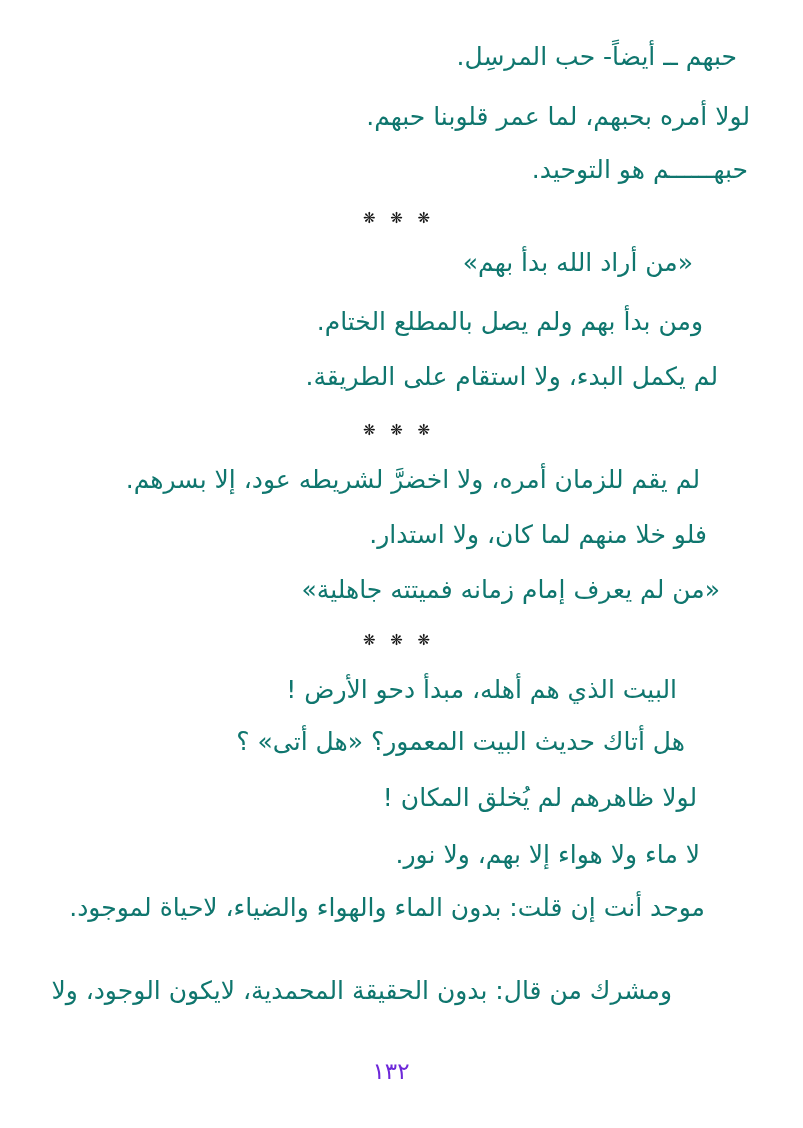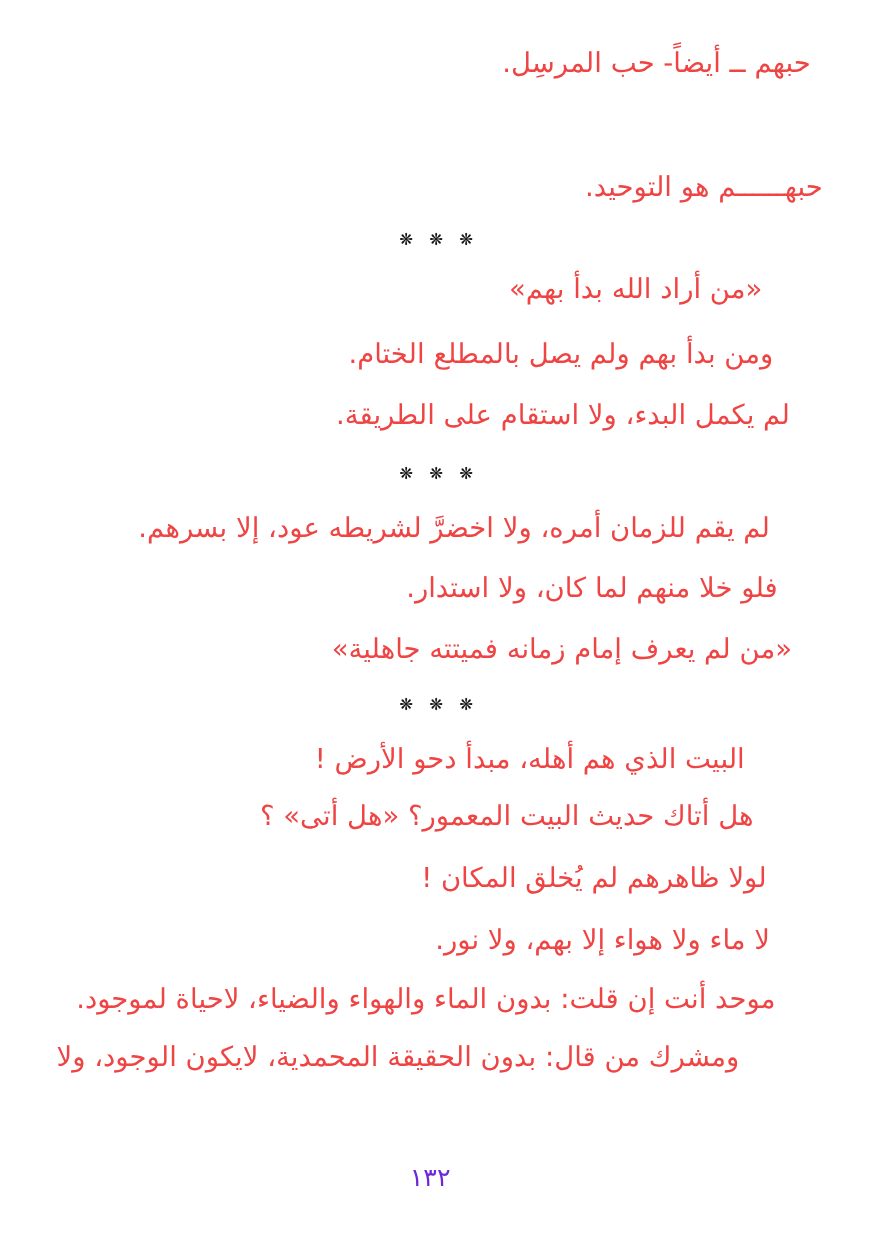--- a/index.html
+++ b/index.html
@@ -11,21 +11,21 @@
     font-family:"DejaVu Sans",sans-serif;
     color:#161616;
   }
   .t{
     position:absolute;
     direction:rtl;
     unicode-bidi:embed;
     white-space:nowrap;
     font-size:25px;
     line-height:40px;
-    color:#ef4444;
+    color:#0f766e;
     text-align:right;
   }
   .sep{
     position:absolute;
     left:0;right:10px;
     text-align:center;
     font-size:15px;
     line-height:32px;
     word-spacing:10px;
     color:#141414;
@@ -40,35 +40,36 @@
     line-height:36px;
     color:#6d28d9;
   }
 </style>
 </head>
 <body>
 
 <div class="page">
 
   <div class="t" style="top:37px;right:66px">حبهم ــ أيضاً- حب المرسِل.</div>
+  <div class="t" style="top:97px;right:53px">لولا أمره بحبهم، لما عمر قلوبنا حبهم.</div>
   <div class="t" style="top:150px;right:55px">حبهــــــم هو التوحيد.</div>
   <div class="sep" style="top:202px">❋ ❋ ❋</div>
 
   <div class="t" style="top:243px;right:110px">«من أراد الله بدأ بهم»</div>
   <div class="t" style="top:357px;right:85px">لم يكمل البدء، ولا استقام على الطريقة.</div>
   <div class="t" style="top:302px;right:100px">ومن بدأ بهم ولم يصل بالمطلع الختام.</div>
   <div class="sep" style="top:414px">❋ ❋ ❋</div>
 
   <div class="t" style="top:460px;right:103px">لم يقم للزمان أمره، ولا اخضرَّ لشريطه عود، إلا بسرهم.</div>
   <div class="t" style="top:515px;right:96px">فلو خلا منهم لما كان، ولا استدار.</div>
   <div class="t" style="top:570px;right:83px">«من لم يعرف إمام زمانه فميتته جاهلية»</div>
   <div class="sep" style="top:624px">❋ ❋ ❋</div>
 
   <div class="t" style="top:670px;right:126px">البيت الذي هم أهله، مبدأ دحو الأرض !</div>
   <div class="t" style="top:722px;right:118px">هل أتاك حديث البيت المعمور؟ «هل أتى» ؟</div>
   <div class="t" style="top:778px;right:106px">لولا ظاهرهم لم يُخلق المكان !</div>
   <div class="t" style="top:835px;right:103px">لا ماء ولا هواء إلا بهم، ولا نور.</div>
   <div class="t" style="top:888px;right:98px">موحد أنت إن قلت: بدون الماء والهواء والضياء، لاحياة لموجود.</div>
-  <div class="t" style="top:941px;right:131px">ومشرك من قال: بدون الحقيقة المحمدية، لايكون الوجود، ولا</div>
+  <div class="t" style="top:971px;right:131px">ومشرك من قال: بدون الحقيقة المحمدية، لايكون الوجود، ولا</div>
 
   <div class="pagenum">١٣٢</div>
 
 </div>
 
 </body></html>

